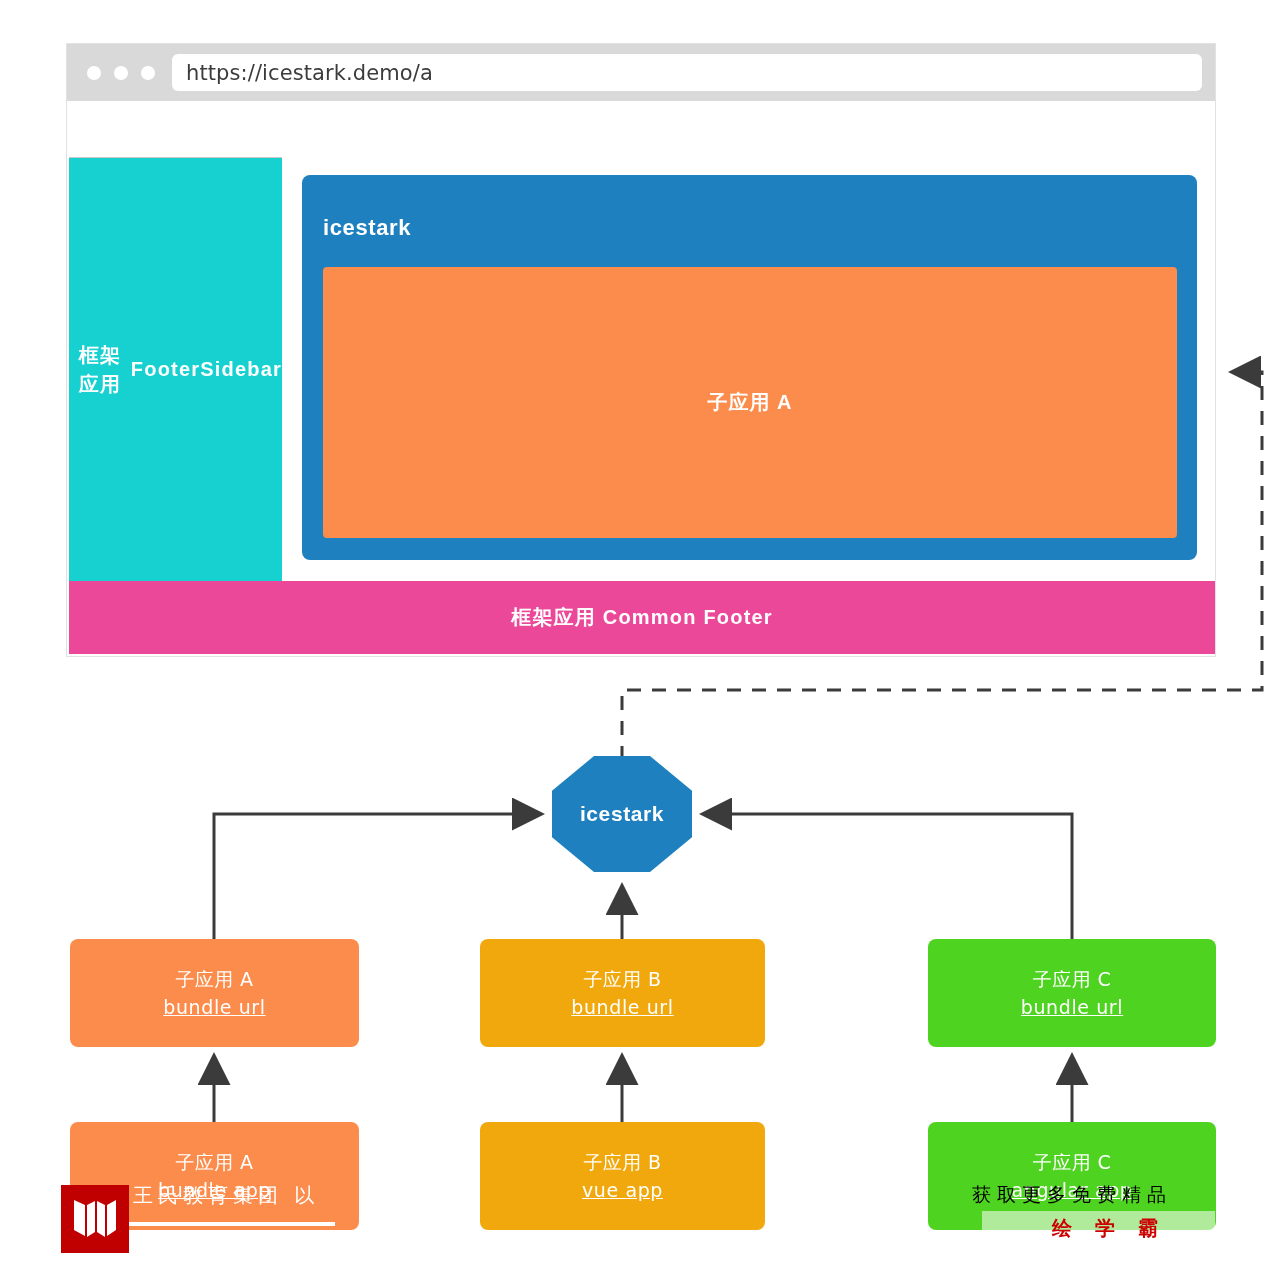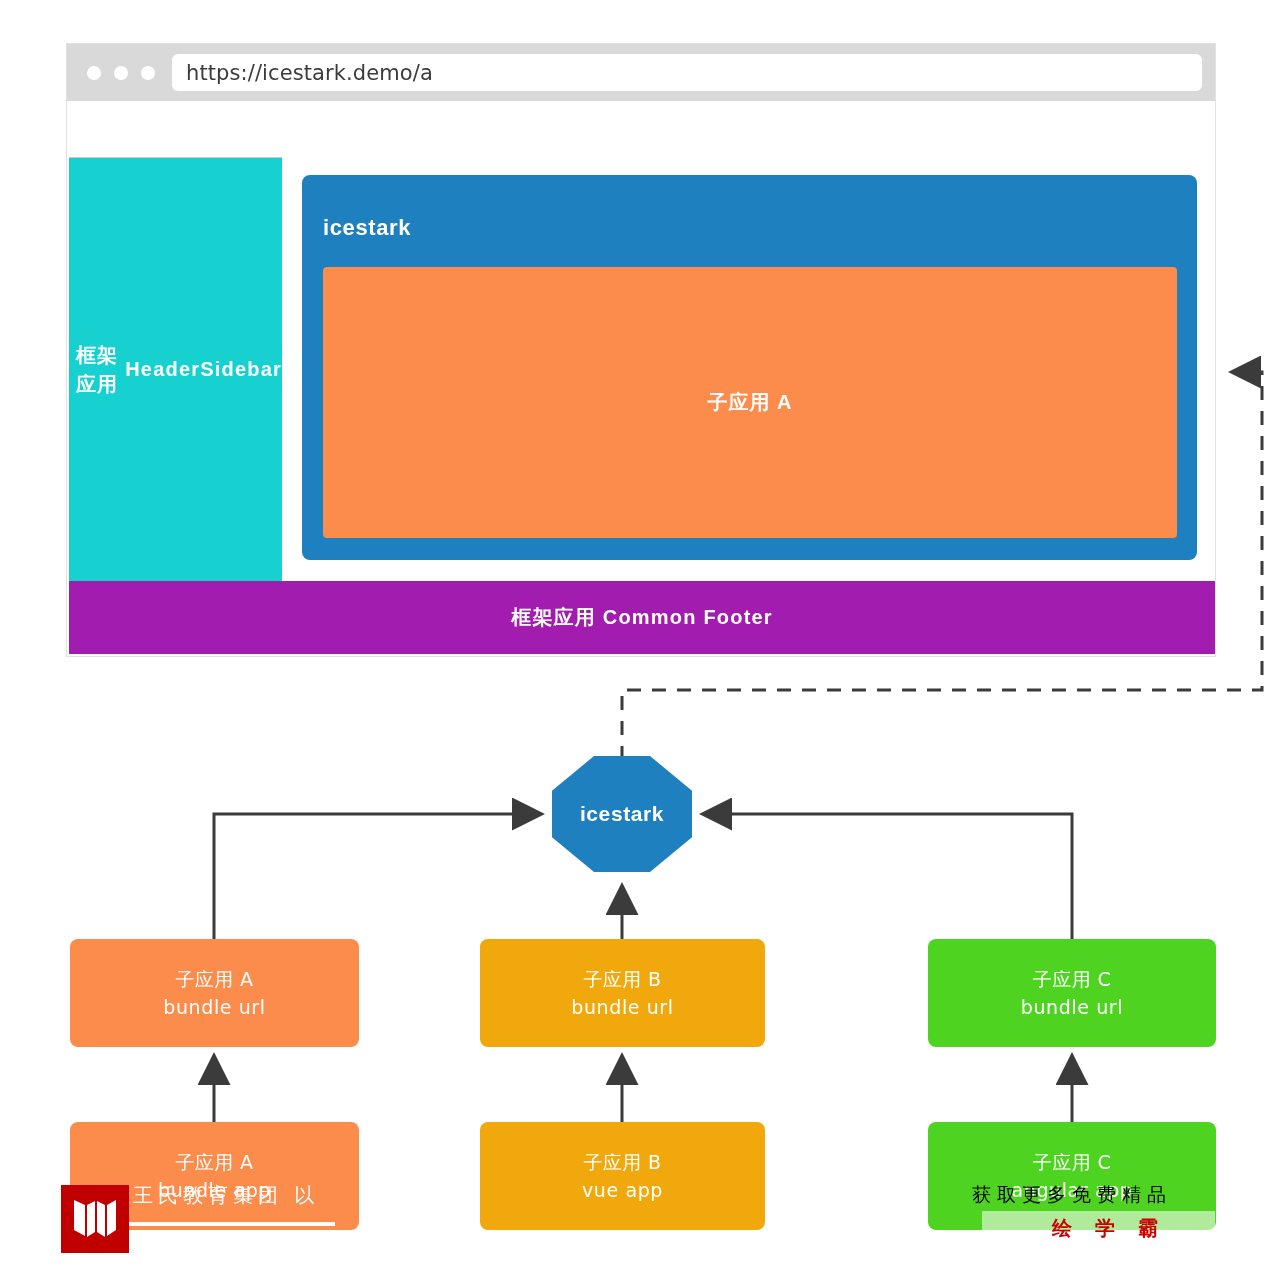--- a/index.html
+++ b/index.html
@@ -33,35 +33,35 @@
   .icestark-panel{position:absolute;left:20px;top:18px;right:18px;bottom:20px;
                   background:#1f80bf;border-radius:8px;}
   .icestark-label{position:absolute;left:21px;top:40px;color:#ffffff;
                   font-size:22px;font-weight:bold;letter-spacing:.6px;}
   .subapp-a{position:absolute;left:21px;top:92px;right:20px;bottom:22px;
             background:#fb8c4b;border-radius:4px;display:flex;align-items:center;
             justify-content:center;}
   .subapp-a .txt{color:#ffffff;font-size:20px;font-weight:bold;letter-spacing:1px;}
 
   .footer-bar{position:absolute;left:2px;top:537px;width:1146px;height:73px;
-              background:#a21caf;display:flex;align-items:center;justify-content:center;}
+              background:#ec4899;display:flex;align-items:center;justify-content:center;}
   .footer-bar .txt{color:#ffffff;font-size:20px;font-weight:bold;letter-spacing:1.2px;}
 
   
   .octagon{position:absolute;left:527px;top:756px;width:140px;height:116px;
            background:#1f80bf;display:flex;align-items:center;justify-content:center;
            clip-path:polygon(30% 0,70% 0,100% 30%,100% 70%,70% 100%,30% 100%,0 70%,0 30%);}
   .octagon .txt{color:#ffffff;font-size:21px;font-weight:bold;letter-spacing:.6px;}
 
   
   .nbox{position:absolute;border-radius:8px;display:flex;flex-direction:column;
         align-items:center;justify-content:center;color:#ffffff;
         font-family:"DejaVu Sans",sans-serif;font-size:19px;line-height:1.5;
         text-align:center;letter-spacing:.4px;}
-  .nbox .l2{letter-spacing:.6px;}
+  .nbox .l2{letter-spacing:.6px;text-decoration:underline;}
 
   #bundle-a{left:45px;top:939px;width:289px;height:108px;background:#fb8c4b;}
   #bundle-b{left:455px;top:939px;width:285px;height:108px;background:#f1a80d;}
   #bundle-c{left:903px;top:939px;width:288px;height:108px;background:#4ed320;}
   #app-a{left:45px;top:1122px;width:289px;height:108px;background:#fb8c4b;}
   #app-b{left:455px;top:1122px;width:285px;height:108px;background:#f1a80d;}
   #app-c{left:903px;top:1122px;width:288px;height:108px;background:#4ed320;}
 
   
   .wm-logo{position:absolute;left:36px;top:1185px;width:68px;height:68px;
@@ -116,21 +116,21 @@
       </div>
       <div class="urlbar">
         <span class="urltext">https://icestark.demo/a</span>
       </div>
     </div>
 
 
     <div class="midrow">
       <div class="sidebar">
         <span>框架应用</span>
-        <span>Header</span>
+        <span>Footer</span>
         <span>Sidebar</span>
       </div>
       <div class="content">
         <div class="icestark-panel">
           <span class="icestark-label">icestark</span>
           <div class="subapp-a">
             <span class="txt">子应用 A</span>
           </div>
         </div>
       </div>

